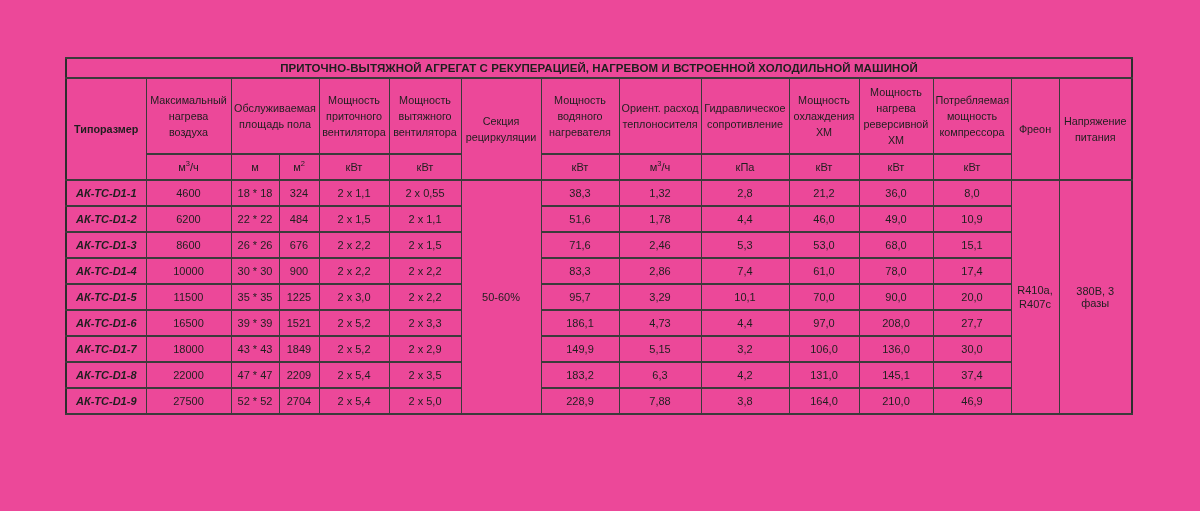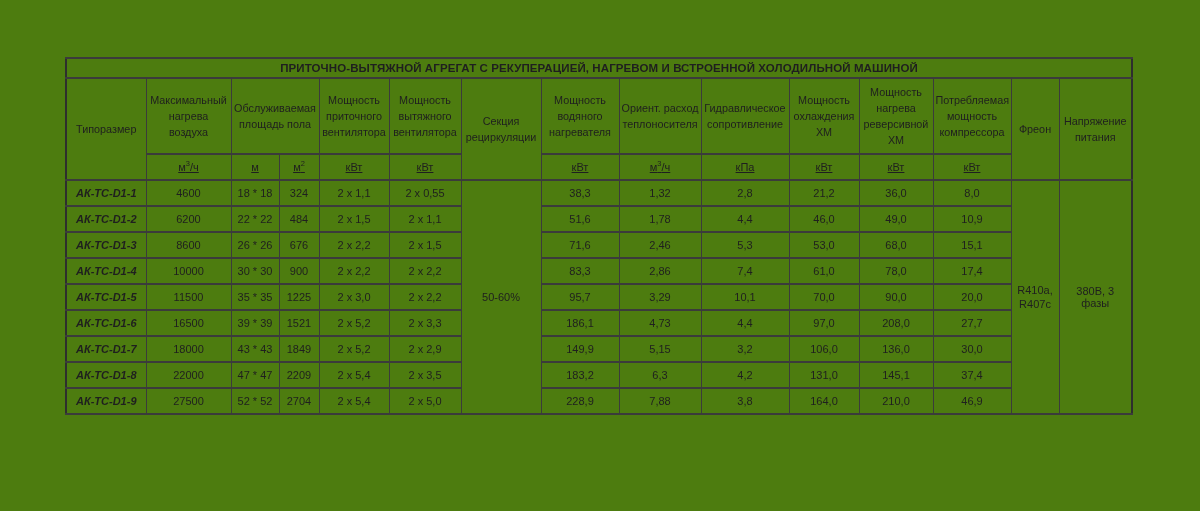--- a/index.html
+++ b/index.html
@@ -6,21 +6,21 @@
     margin: 0;
     padding: 0;
     background: #ffffff;
     font-family: "Liberation Sans", sans-serif;
     color: #1f1f1f;
   }
   .page {
     position: relative;
     width: 1200px;
     height: 511px;
-    background: #4d7c0f;
+    background: #ec4899;
     overflow: hidden;
   }
   table.spec-table {
     position: absolute;
     left: 65px;
     top: 57px;
     width: 1066px;
     border-collapse: collapse;
     table-layout: fixed;
     border: 2px solid #2e2e2e;
@@ -40,27 +40,26 @@
     font-size: 11.5px;
     letter-spacing: 0.1px;
   }
   .header-row th {
     height: 74px;
     font-weight: normal;
     font-size: 10.8px;
     line-height: 1.5;
   }
   .header-row th.bold-hdr {
-    font-weight: normal;
+    font-weight: bold;
   }
   .units-row th {
     height: 24px;
     font-weight: normal;
     font-size: 11px;
-    text-decoration: underline;
   }
   .spec-table tbody td {
     height: 24px;
     font-size: 11px;
   }
   .spec-table tbody td.model {
     font-weight: bold;
     font-style: italic;
   }
   .spec-table sup {

